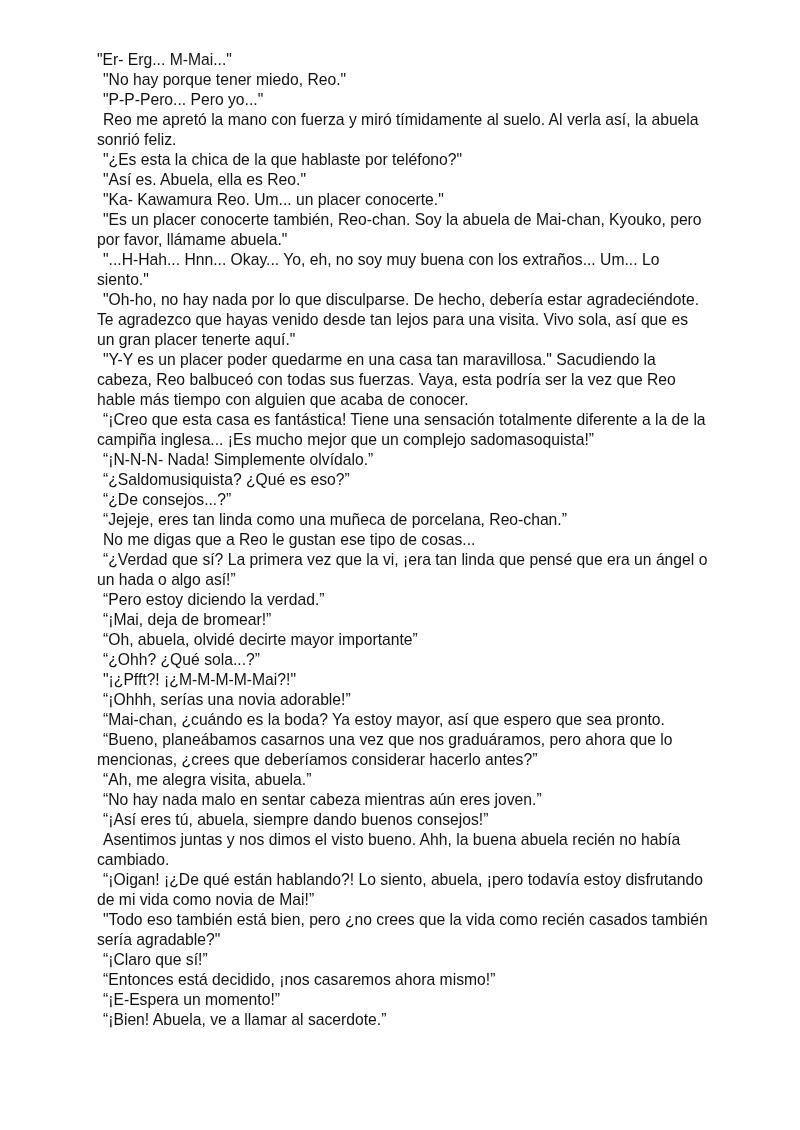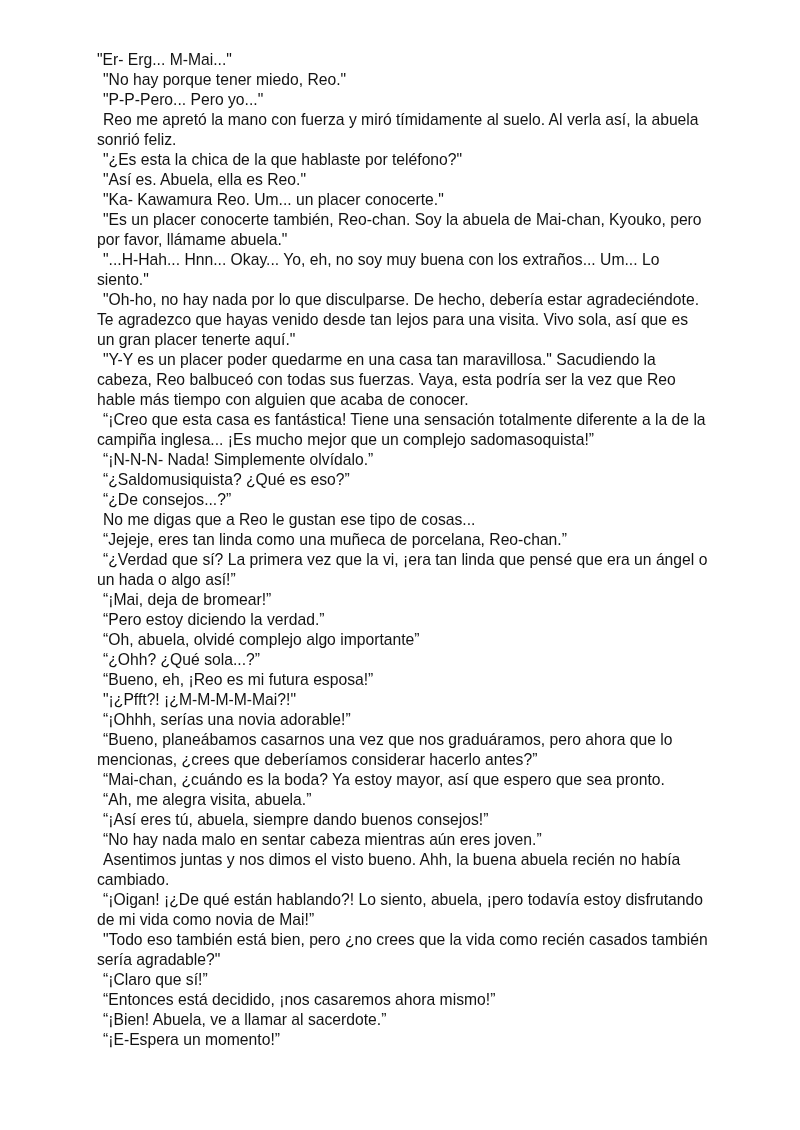--- a/index.html
+++ b/index.html
@@ -47,36 +47,35 @@
       <p>"Así es. Abuela, ella es Reo."</p>
       <p>"Ka- Kawamura Reo. Um... un placer conocerte."</p>
       <p>"Es un placer conocerte también, Reo-chan. Soy la abuela de Mai-chan, Kyouko, pero por favor, llámame abuela."</p>
       <p>"...H-Hah... Hnn... Okay... Yo, eh, no soy muy buena con los extraños... Um... Lo siento."</p>
       <p>"Oh-ho, no hay nada por lo que disculparse. De hecho, debería estar agradeciéndote. Te agradezco que hayas venido desde tan lejos para una visita. Vivo sola, así que es un gran placer tenerte aquí."</p>
       <p>"Y-Y es un placer poder quedarme en una casa tan maravillosa." Sacudiendo la cabeza, Reo balbuceó con todas sus fuerzas. Vaya, esta podría ser la vez que Reo hable más tiempo con alguien que acaba de conocer.</p>
       <p>“¡Creo que esta casa es fantástica! Tiene una sensación totalmente diferente a la de la campiña inglesa... ¡Es mucho mejor que un complejo sadomasoquista!”</p>
       <p>“¡N-N-N- Nada! Simplemente olvídalo.”</p>
       <p>“¿Saldomusiquista? ¿Qué es eso?”</p>
       <p>“¿De consejos...?”</p>
+      <p>“Jejeje, eres tan linda como una muñeca de porcelana, Reo-chan.”</p>
       <p>No me digas que a Reo le gustan ese tipo de cosas...</p>
-      <p>“Jejeje, eres tan linda como una muñeca de porcelana, Reo-chan.”</p>
       <p>“¿Verdad que sí? La primera vez que la vi, ¡era tan linda que pensé que era un ángel o un hada o algo así!”</p>
+      <p>“Pero estoy diciendo la verdad.”</p>
       <p>“¡Mai, deja de bromear!”</p>
-      <p>“Pero estoy diciendo la verdad.”</p>
-      <p>“Oh, abuela, olvidé complejo algo importante”</p>
+      <p>“Oh, abuela, olvidé decirte mayor importante”</p>
       <p>“¿Ohh? ¿Qué sola...?”</p>
-      <p>“Bueno, eh, ¡Reo es mi futura esposa!”</p>
       <p>"¡¿Pfft?! ¡¿M-M-M-M-Mai?!"</p>
       <p>“¡Ohhh, serías una novia adorable!”</p>
+      <p>“Mai-chan, ¿cuándo es la boda? Ya estoy mayor, así que espero que sea pronto.</p>
       <p>“Bueno, planeábamos casarnos una vez que nos graduáramos, pero ahora que lo mencionas, ¿crees que deberíamos considerar hacerlo antes?”</p>
-      <p>“Mai-chan, ¿cuándo es la boda? Ya estoy mayor, así que espero que sea pronto.</p>
       <p>“Ah, me alegra visita, abuela.”</p>
+      <p>“No hay nada malo en sentar cabeza mientras aún eres joven.”</p>
       <p>“¡Así eres tú, abuela, siempre dando buenos consejos!”</p>
-      <p>“No hay nada malo en sentar cabeza mientras aún eres joven.”</p>
       <p>Asentimos juntas y nos dimos el visto bueno. Ahh, la buena abuela recién no había cambiado.</p>
       <p>“¡Oigan! ¡¿De qué están hablando?! Lo siento, abuela, ¡pero todavía estoy disfrutando de mi vida como novia de Mai!”</p>
       <p>"Todo eso también está bien, pero ¿no crees que la vida como recién casados también sería agradable?"</p>
       <p>“¡Claro que sí!”</p>
       <p>“Entonces está decidido, ¡nos casaremos ahora mismo!”</p>
+      <p>“¡E-Espera un momento!”</p>
       <p>“¡Bien! Abuela, ve a llamar al sacerdote.”</p>
-      <p>“¡E-Espera un momento!”</p>
     </div>
 </div>
 
 </body></html>

